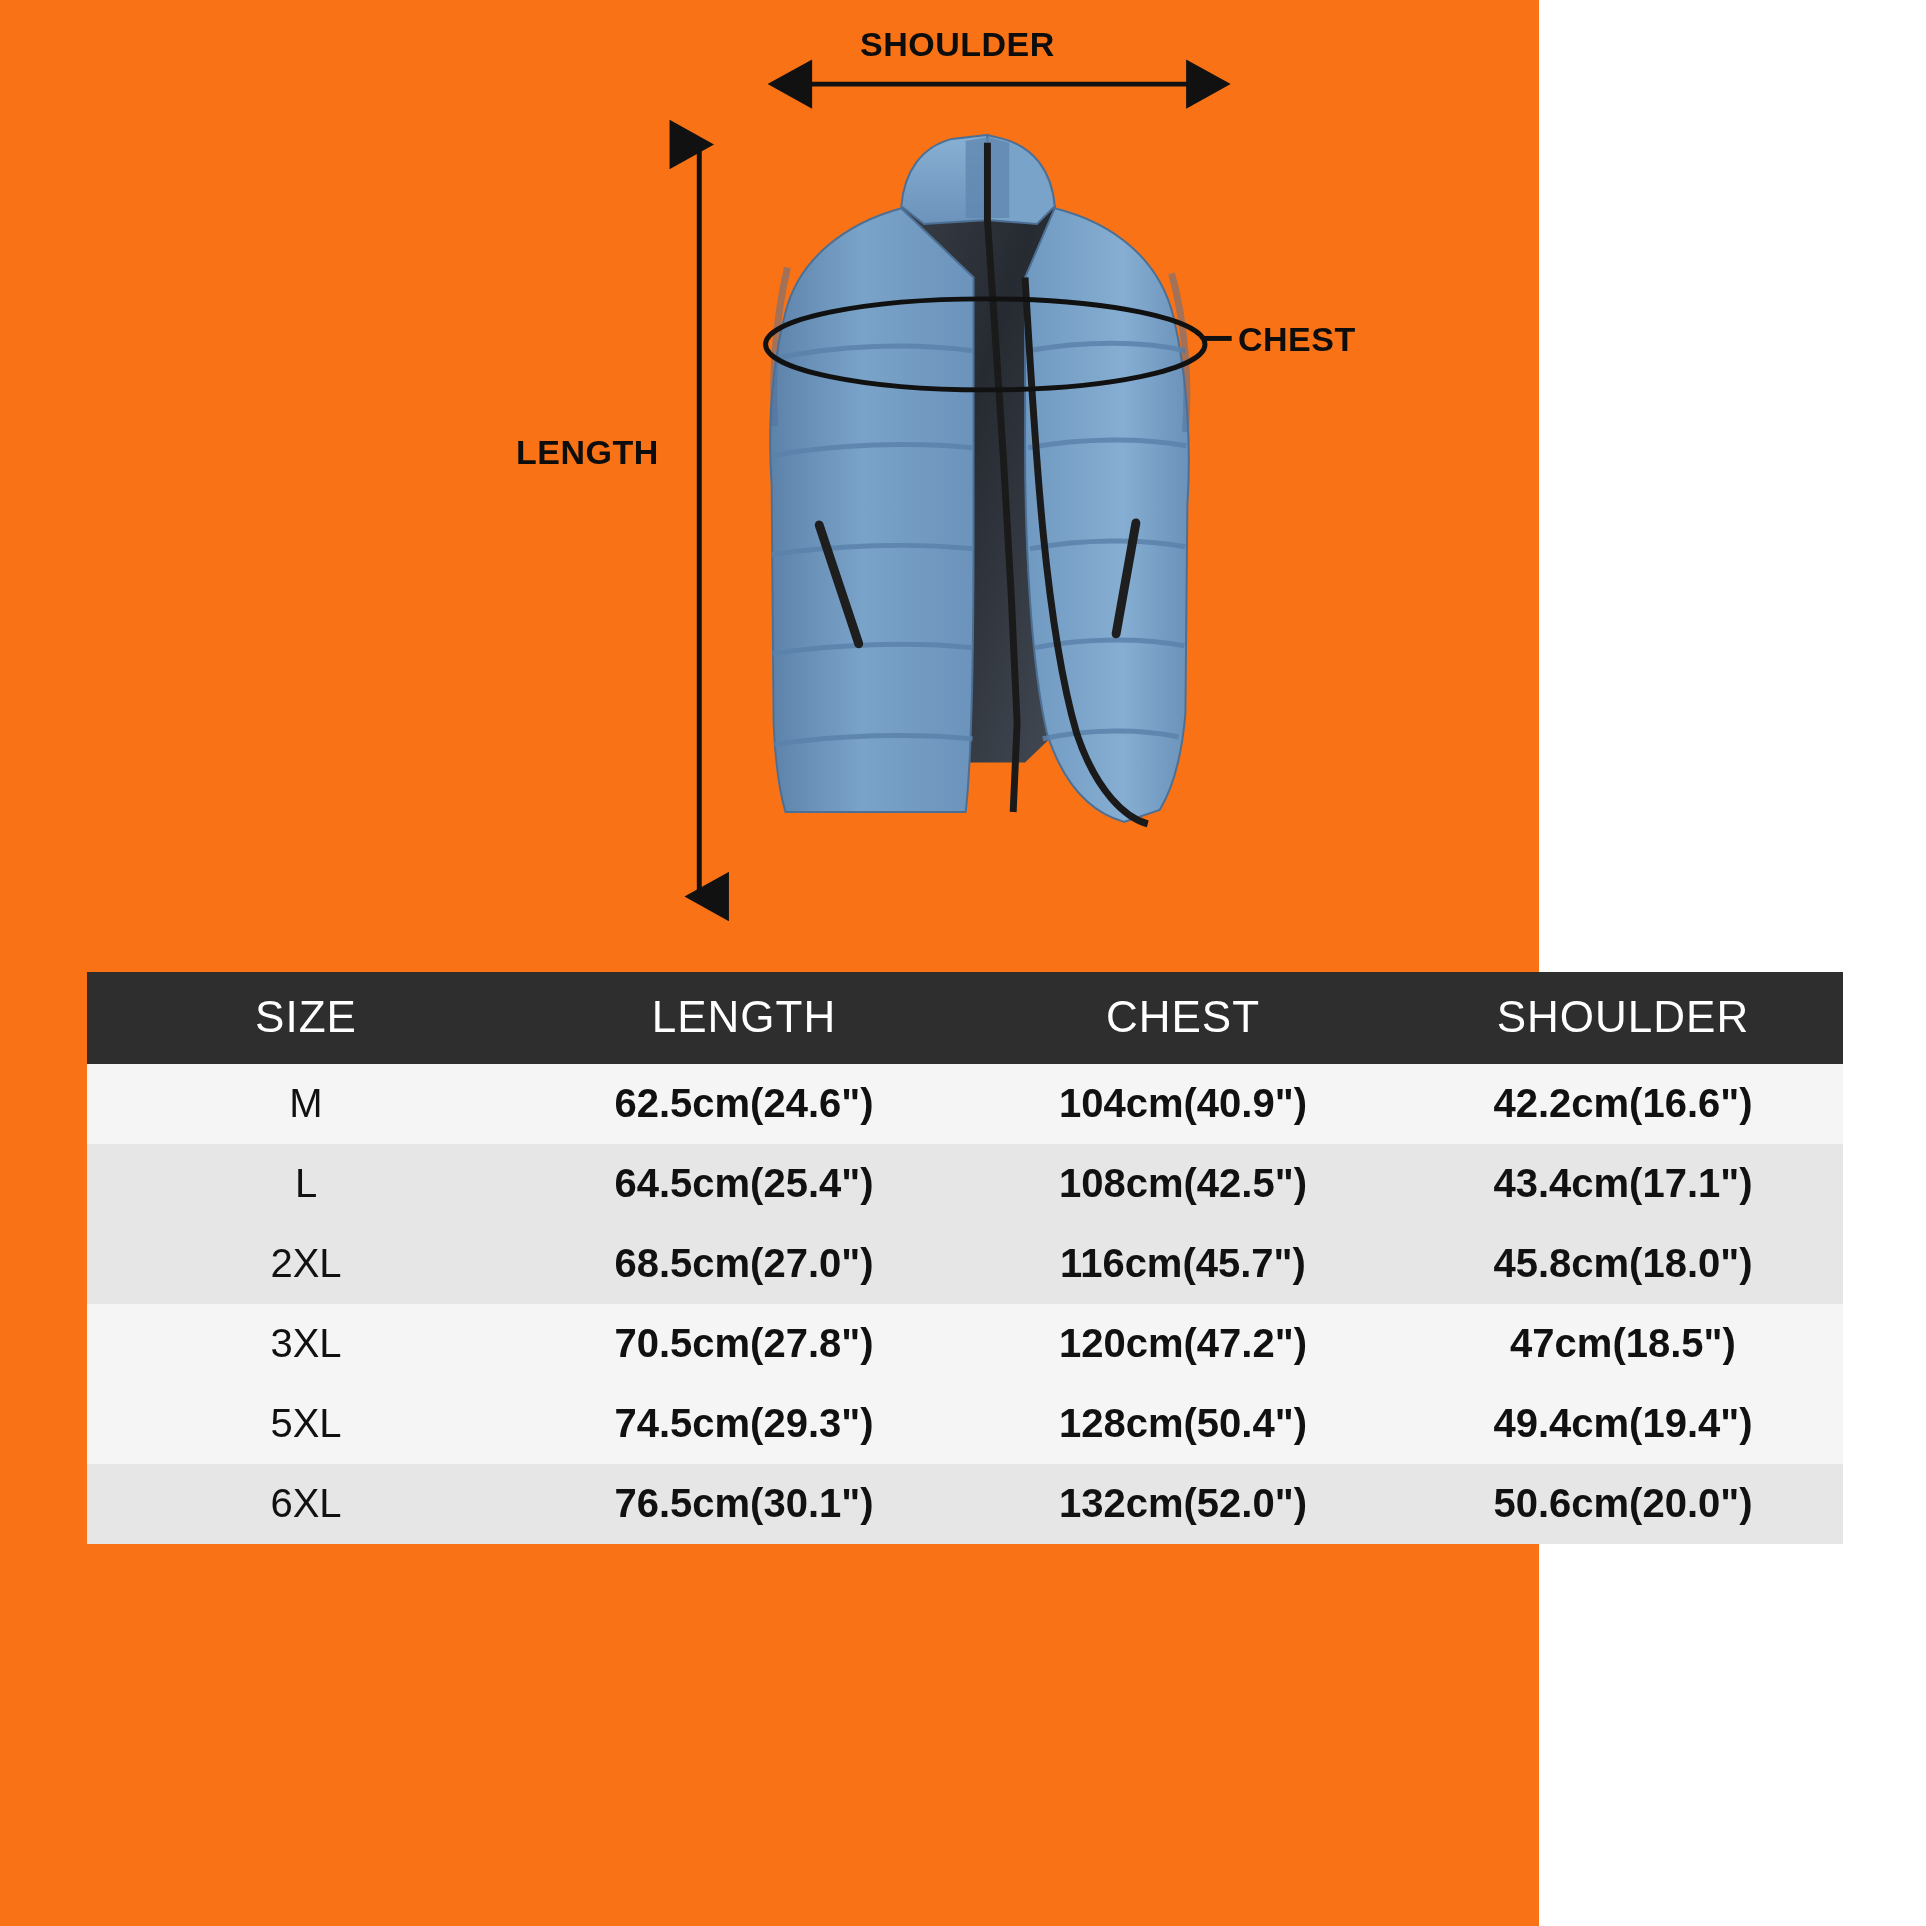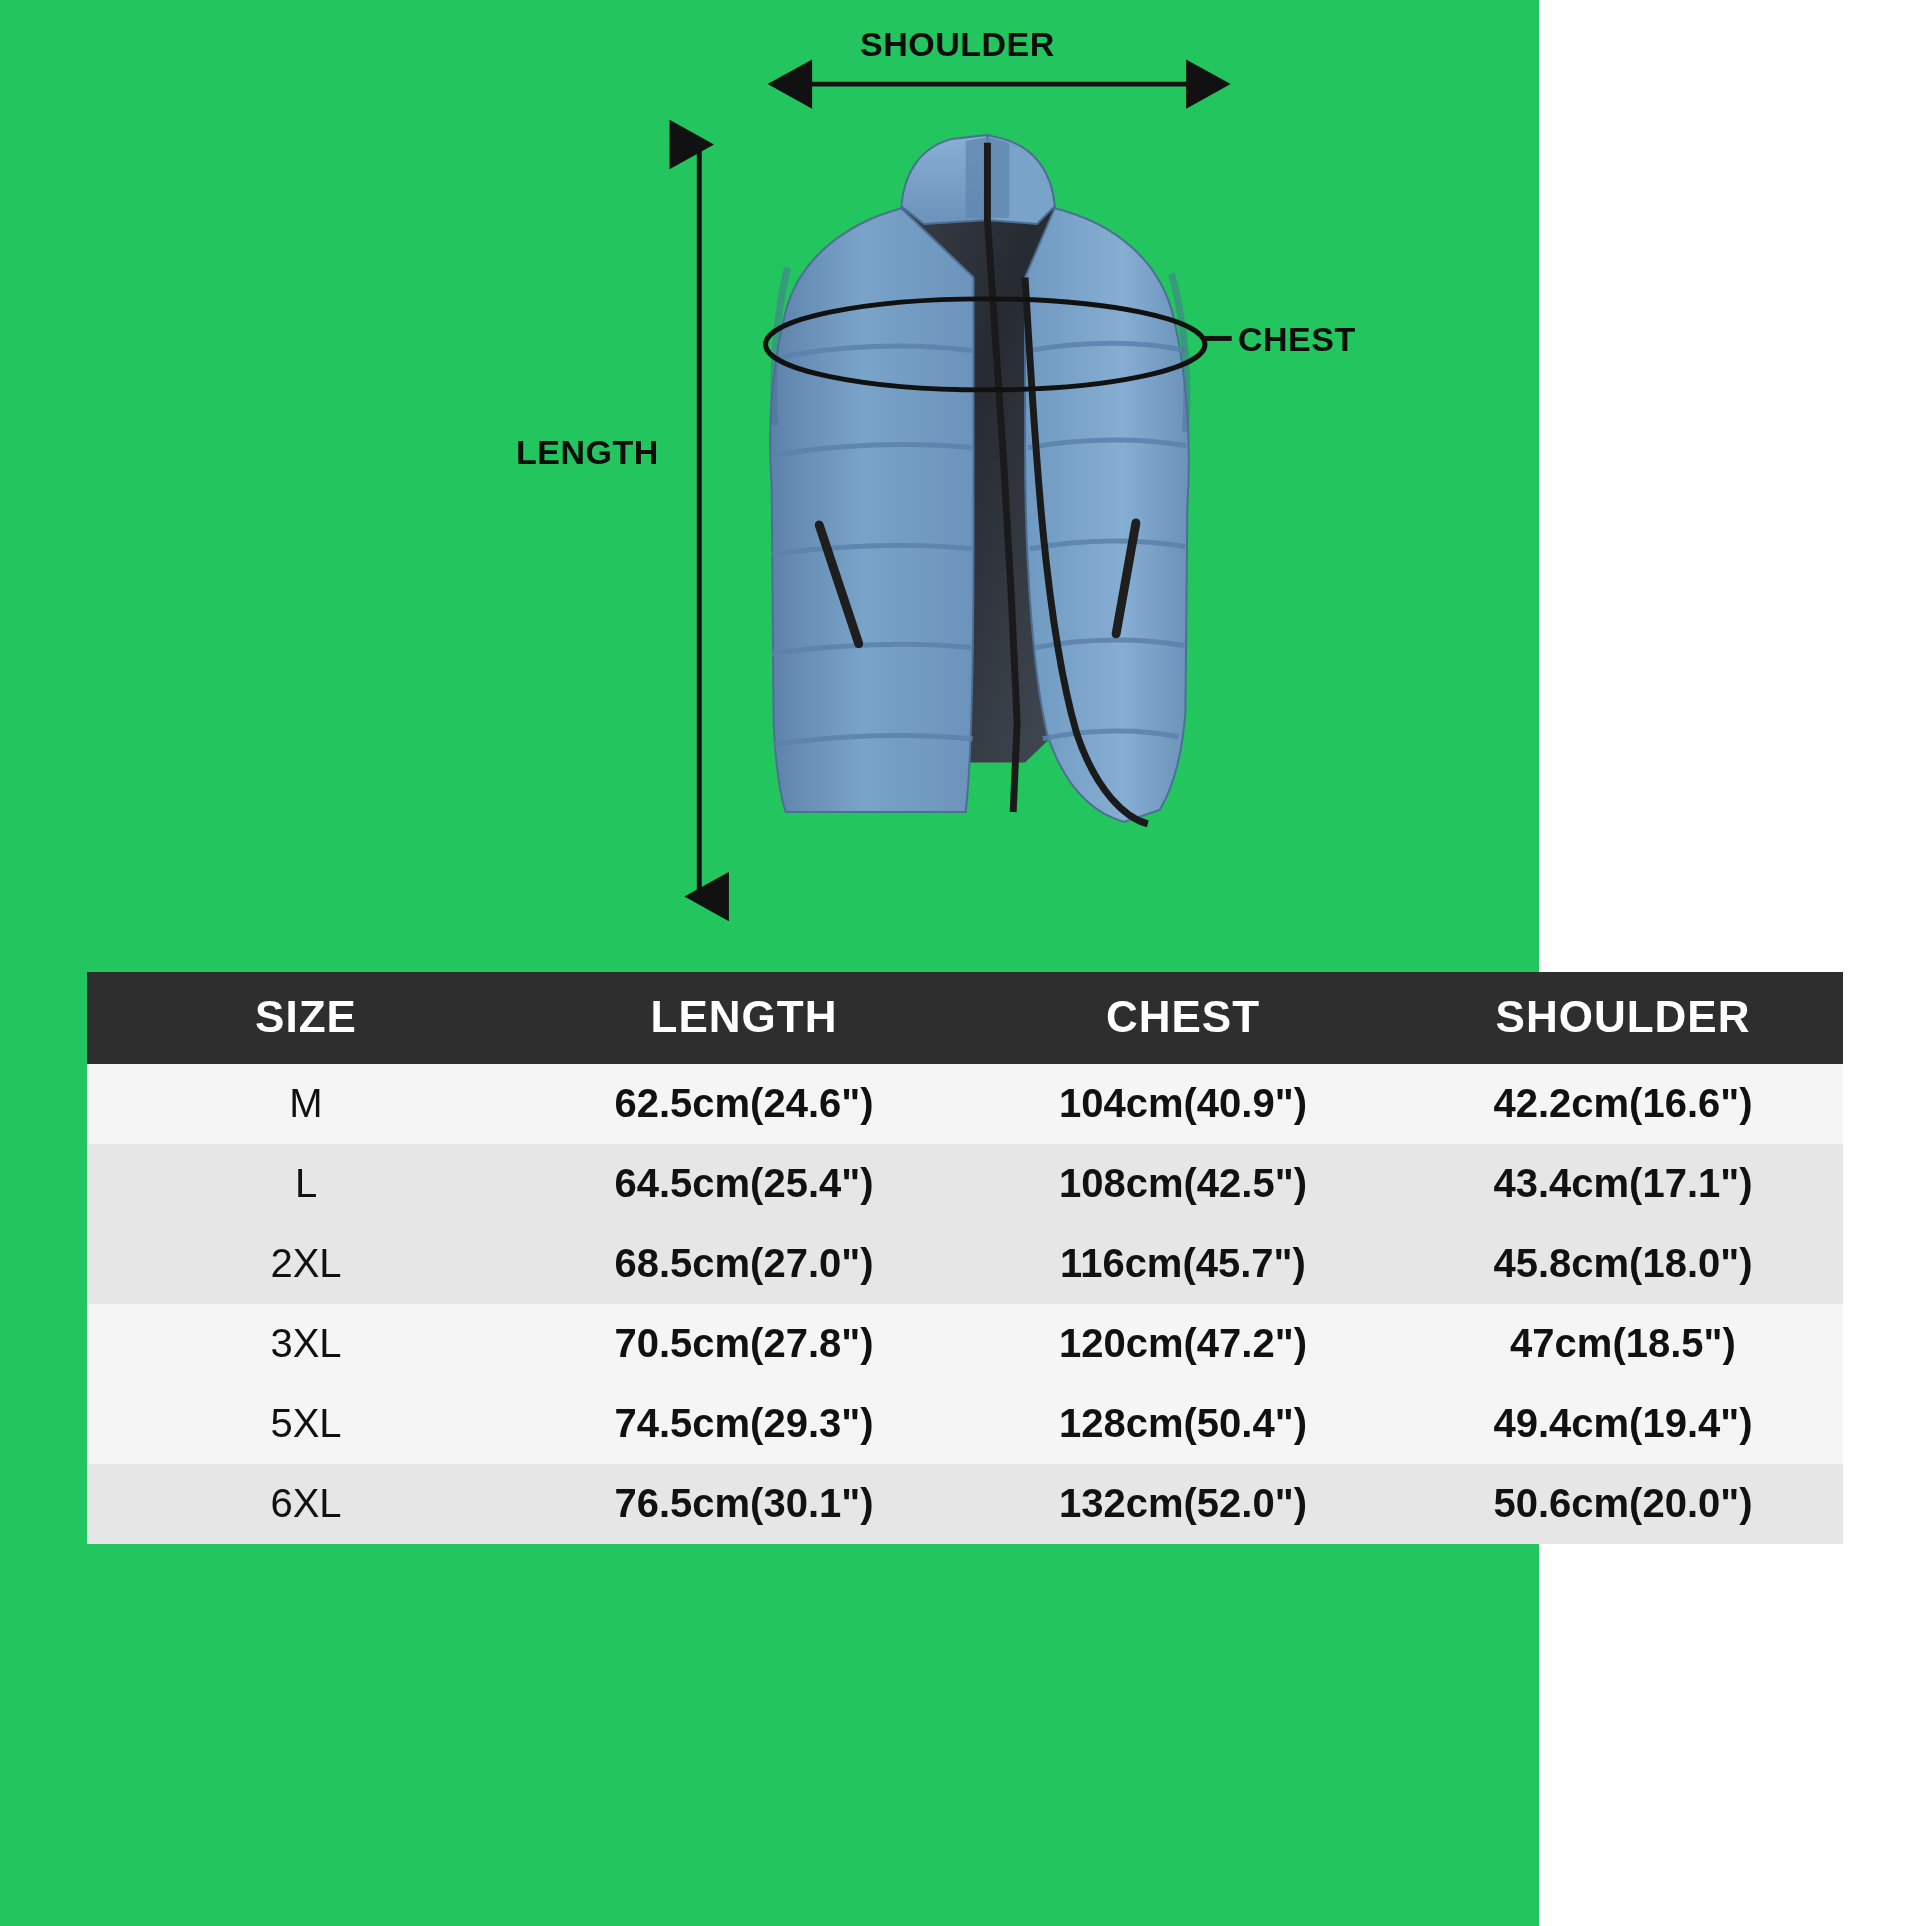--- a/index.html
+++ b/index.html
@@ -11,21 +11,21 @@
     width: 1927px;
     height: 1927px;
     font-family: "Liberation Sans", sans-serif;
     color: #111111;
     overflow: hidden;
   }
   .page {
     position: relative;
     width: 1539px;
     height: 1927px;
-    background: #22c55e;
+    background: #f97316;
   }
 
   
   .diagram {
     position: relative;
     width: 1927px;
     height: 950px;
   }
   .diagram svg.overlay {
     position: absolute;
@@ -76,21 +76,21 @@
   }
   table.size-table {
     border-collapse: collapse;
     width: 1754px;
     table-layout: fixed;
   }
   table.size-table thead th {
     background: #2e2e2e;
     color: #ffffff;
     font-size: 44px;
-    font-weight: bold;
+    font-weight: normal;
     letter-spacing: 1px;
     padding: 20px 0 22px 0;
     text-align: center;
   }
   table.size-table tbody td {
     font-size: 40px;
     font-weight: bold;
     text-align: center;
     padding: 17px 0 18px 0;
     color: #111111;

